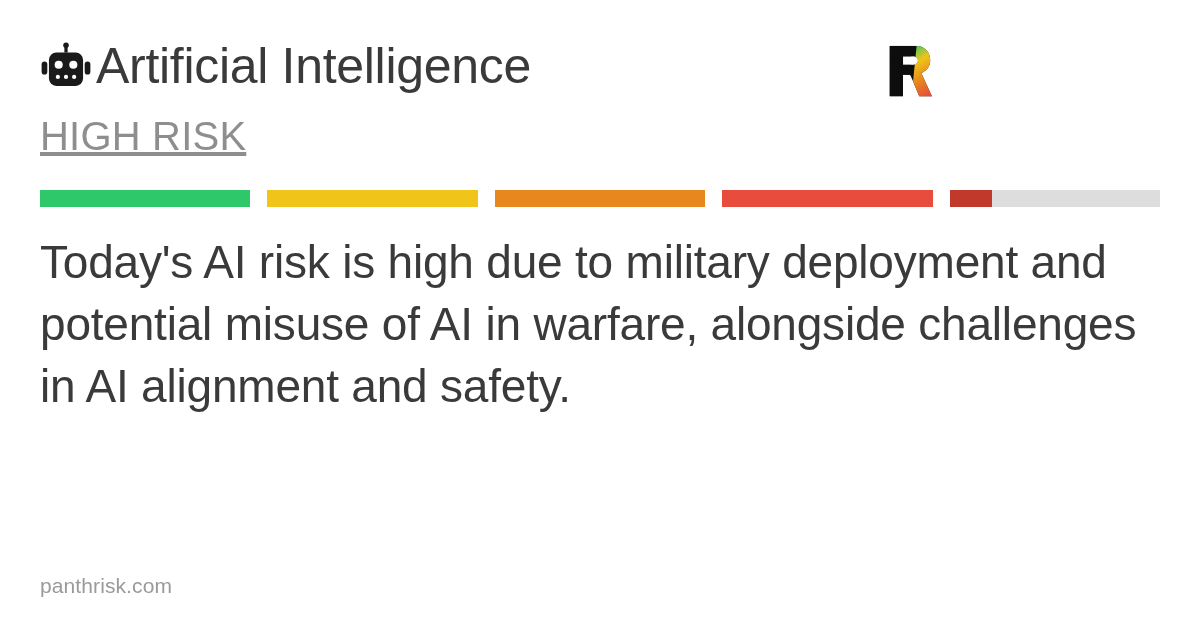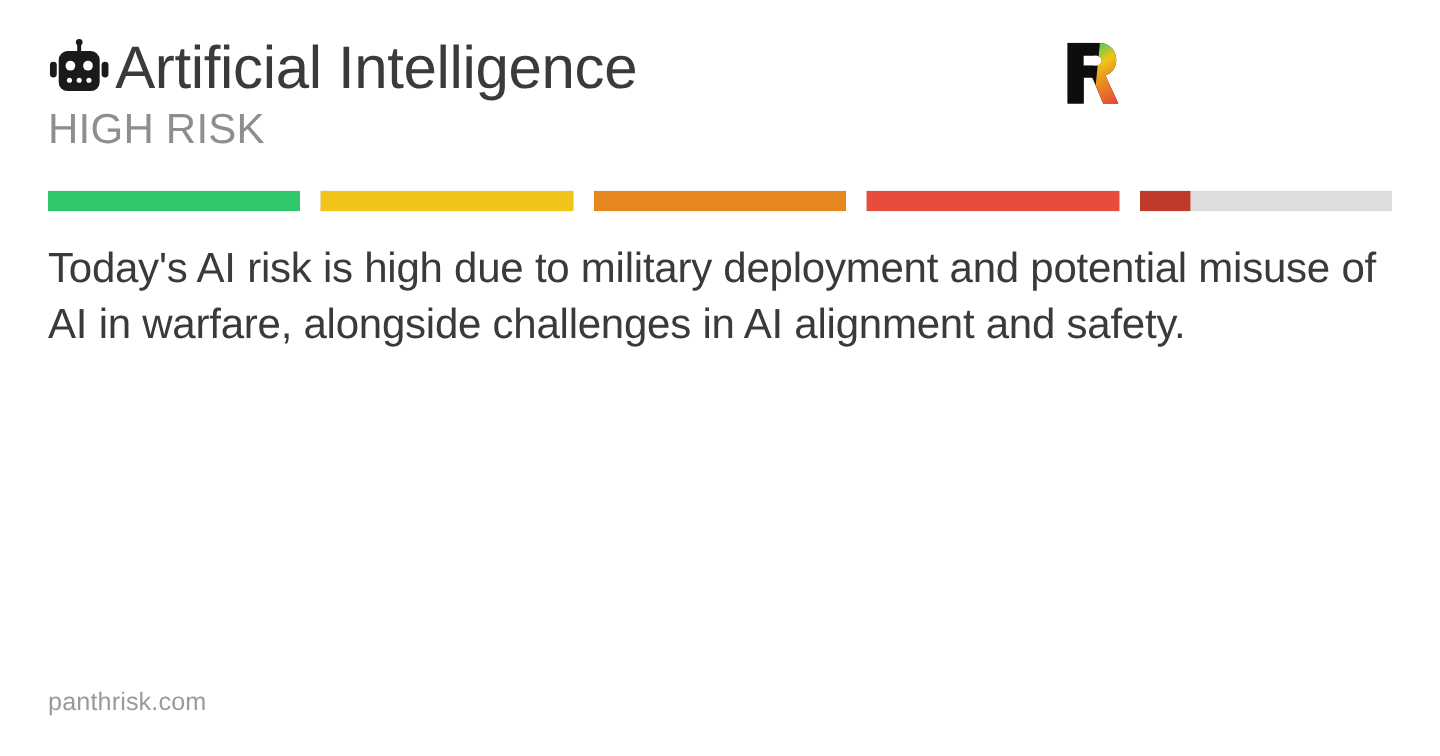--- a/index.html
+++ b/index.html
@@ -15,21 +15,21 @@
     font-family: "Liberation Sans", sans-serif;
     -webkit-font-smoothing: antialiased;
   }
 
   .card {
     position: relative;
     box-sizing: border-box;
     width: 988px;
     height: 630px;
     background: #ffffff;
-    padding: 28px 40px 0 40px;
+    padding: 38px 40px 0 40px;
     border-radius: 31px;
   }
 
   
   .header-row {
     display: flex;
     align-items: flex-start;
     justify-content: space-between;
   }
 
@@ -73,26 +73,27 @@
   .score-line {
     margin-top: -6px;
     font-size: 80px;
     line-height: 1.0;
     font-weight: 300;
     color: #1a7ff5;
     letter-spacing: -1px;
   }
 
   .risk-label {
-    margin-top: 0;
-    font-size: 35px;
+    margin-top: 16px;
+    font-size: 40px;
     line-height: 1;
     font-weight: 400;
     color: #8e8e8e;
     letter-spacing: 0.2px;
+    text-decoration: underline;
   }
 
   
   .meter {
     display: flex;
     gap: 17px;
     margin-top: 34px;
     width: 1120px;
   }
   .meter-seg {
@@ -107,21 +108,21 @@
     left: 0;
     top: 0;
     bottom: 0;
     width: 100%;
   }
 
   
   .description {
     margin-top: 24px;
     width: 1115px;
-    font-size: 35px;
+    font-size: 46px;
     line-height: 1.35;
     font-weight: 400;
     color: #3a3a3a;
     letter-spacing: -0.2px;
   }
 
   
   .footer {
     position: absolute;
     left: 40px;

